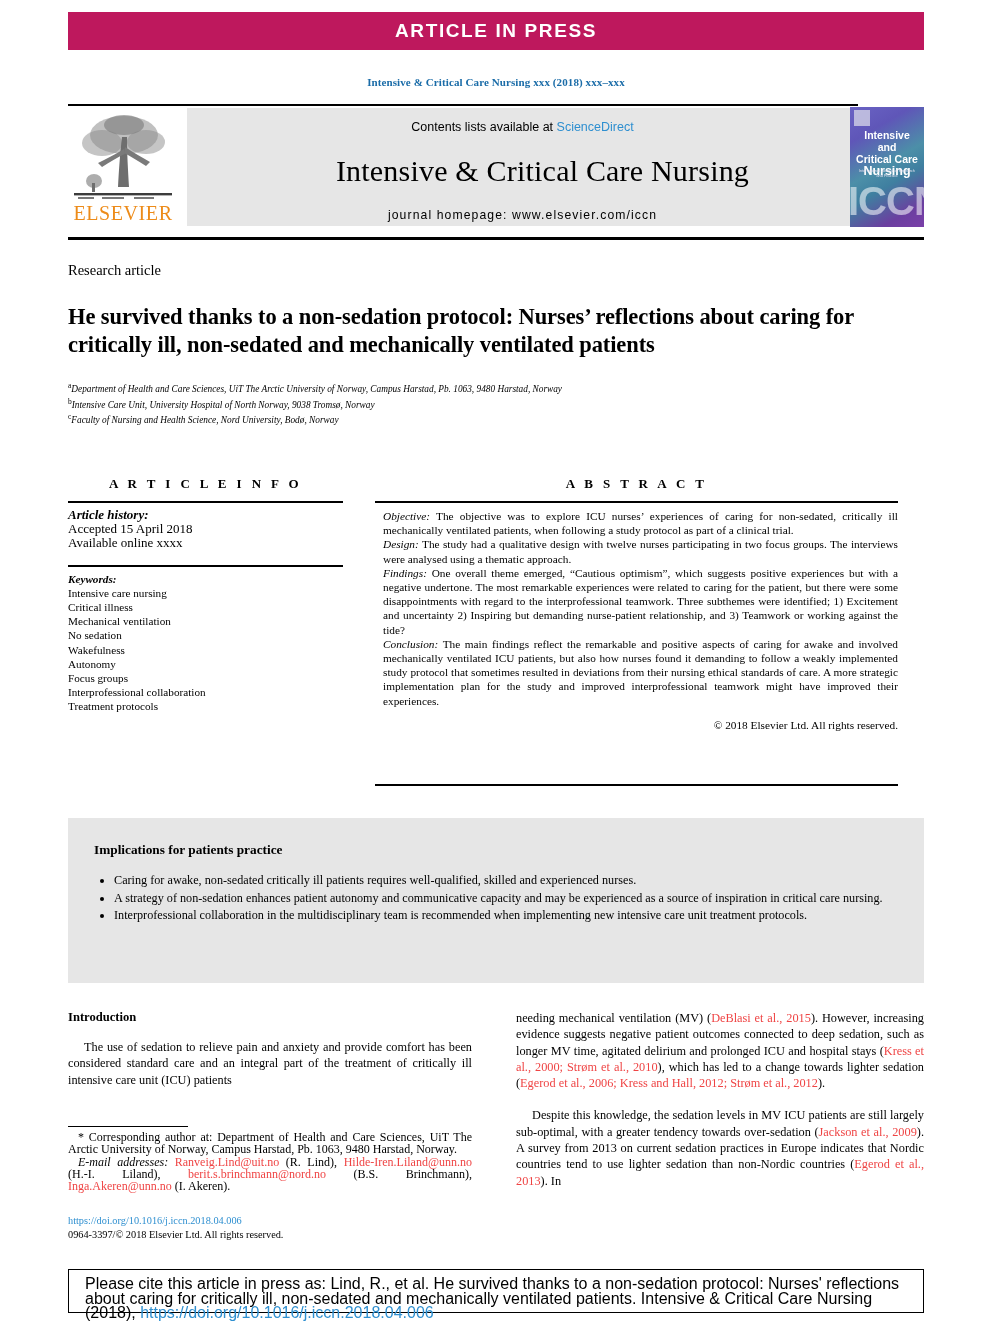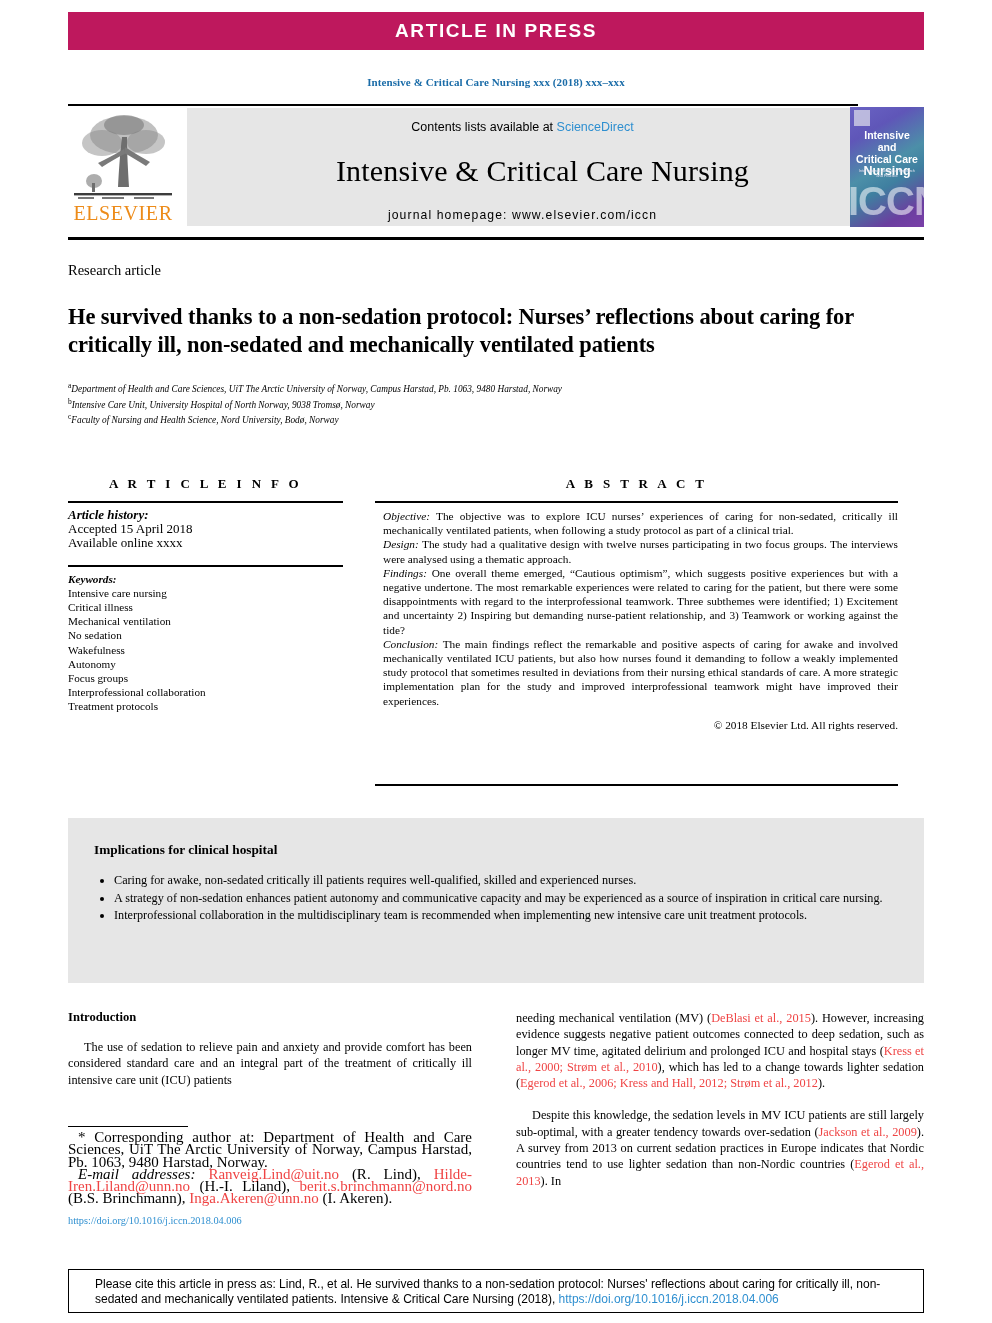--- a/index.html
+++ b/index.html
@@ -309,21 +309,21 @@
     top: 1126px;
     width: 120px;
     border-top: 1.2px solid #000;
   }
   .footnotes {
     position: absolute;
     left: 68px;
     top: 1131px;
     width: 404px;
     font-family: "Liberation Serif", serif;
-    font-size: 15px;
+    font-size: 12px;
     line-height: 12.3px;
     text-align: justify;
   }
   .footnotes p { margin: 0; text-indent: 10px; }
   .footnotes .em { font-style: italic; }
   .doi-block {
     position: absolute;
     left: 68px;
     top: 1214px;
     width: 404px;
@@ -335,23 +335,23 @@
 
   
   .cite-box {
     position: absolute;
     left: 68px;
     top: 1269px;
     width: 856px;
     height: 44px;
     border: 1.1px solid #000;
     box-sizing: border-box;
-    padding: 7px 26px;
+    padding: 7px 16px;
     font-family: "Liberation Sans", sans-serif;
-    font-size: 12px;
+    font-size: 16px;
     line-height: 14.5px;
   }
   .cite-box .doi { color: #2e8fd0; }
 </style>
 </head>
 <body>
 
 <div class="page">
 
   <div class="aip-banner">
@@ -445,21 +445,21 @@
       <p><span class="lbl">Objective:</span><span> The objective was to explore ICU nurses’ experiences of caring for non-sedated, critically ill mechanically ventilated patients, when following a study protocol as part of a clinical trial.</span></p>
       <p><span class="lbl">Design:</span><span> The study had a qualitative design with twelve nurses participating in two focus groups. The interviews were analysed using a thematic approach.</span></p>
       <p><span class="lbl">Findings:</span><span> One overall theme emerged, “Cautious optimism”, which suggests positive experiences but with a negative undertone. The most remarkable experiences were related to caring for the patient, but there were some disappointments with regard to the interprofessional teamwork. Three subthemes were identified; 1) Excitement and uncertainty 2) Inspiring but demanding nurse-patient relationship, and 3) Teamwork or working against the tide?</span></p>
       <p><span class="lbl">Conclusion:</span><span> The main findings reflect the remarkable and positive aspects of caring for awake and involved mechanically ventilated ICU patients, but also how nurses found it demanding to follow a weakly implemented study protocol that sometimes resulted in deviations from their nursing ethical standards of care. A more strategic implementation plan for the study and improved interprofessional teamwork might have improved their experiences.</span></p>
       <div class="abs-copy">© 2018 Elsevier Ltd. All rights reserved.</div>
     </div>
   </div>
   <div class="abs-rule-bottom"></div>
 
   <div class="implications">
-    <div class="impl-title">Implications for clinical hospital</div>
+    <div class="impl-title">Implications for patients practice</div>
     <ul class="impl-list">
       <li>Caring for awake, non-sedated critically ill patients requires well-qualified, skilled and experienced nurses.</li>
       <li>A strategy of non-sedation enhances patient autonomy and communicative capacity and may be experienced as a source of inspiration in critical care nursing.</li>
       <li>Interprofessional collaboration in the multidisciplinary team is recommended when implementing new intensive care unit treatment protocols.</li>
     </ul>
   </div>
 
   <div class="body-left">
     <div class="body-head">Introduction</div>
     <p class="body-text">The use of sedation to relieve pain and anxiety and provide comfort has been considered standard care and an integral part of the treatment of critically ill intensive care unit (ICU) patients</p>
@@ -471,19 +471,20 @@
   </div>
 
   <div class="fn-rule"></div>
   <div class="footnotes">
     <p>* Corresponding author at: Department of Health and Care Sciences, UiT The Arctic University of Norway, Campus Harstad, Pb. 1063, 9480 Harstad, Norway.</p>
     <p><span class="em">E-mail addresses:</span> <span class="lnk">Ranveig.Lind@uit.no</span><span> (R. Lind), </span><span class="lnk">Hilde-Iren.Liland@unn.no</span><span> (H.-I. Liland), </span><span class="lnk">berit.s.brinchmann@nord.no</span><span> (B.S. Brinchmann), </span><span class="lnk">Inga.Akeren@unn.no</span><span> (I. Akeren).</span></p>
   </div>
 
   <div class="doi-block">
     <div class="doi">https://doi.org/10.1016/j.iccn.2018.04.006</div>
+    <div>0964-3397/© 2018 Elsevier Ltd. All rights reserved.</div>
   </div>
 
   <div class="cite-box">
     <span>Please cite this article in press as: Lind, R., et al. He survived thanks to a non-sedation protocol: Nurses' reflections about caring for critically ill, non-sedated and mechanically ventilated patients. Intensive &amp; Critical Care Nursing (2018), </span><span class="doi">https://doi.org/10.1016/j.iccn.2018.04.006</span>
   </div>
 
 </div>
 
 </body></html>

